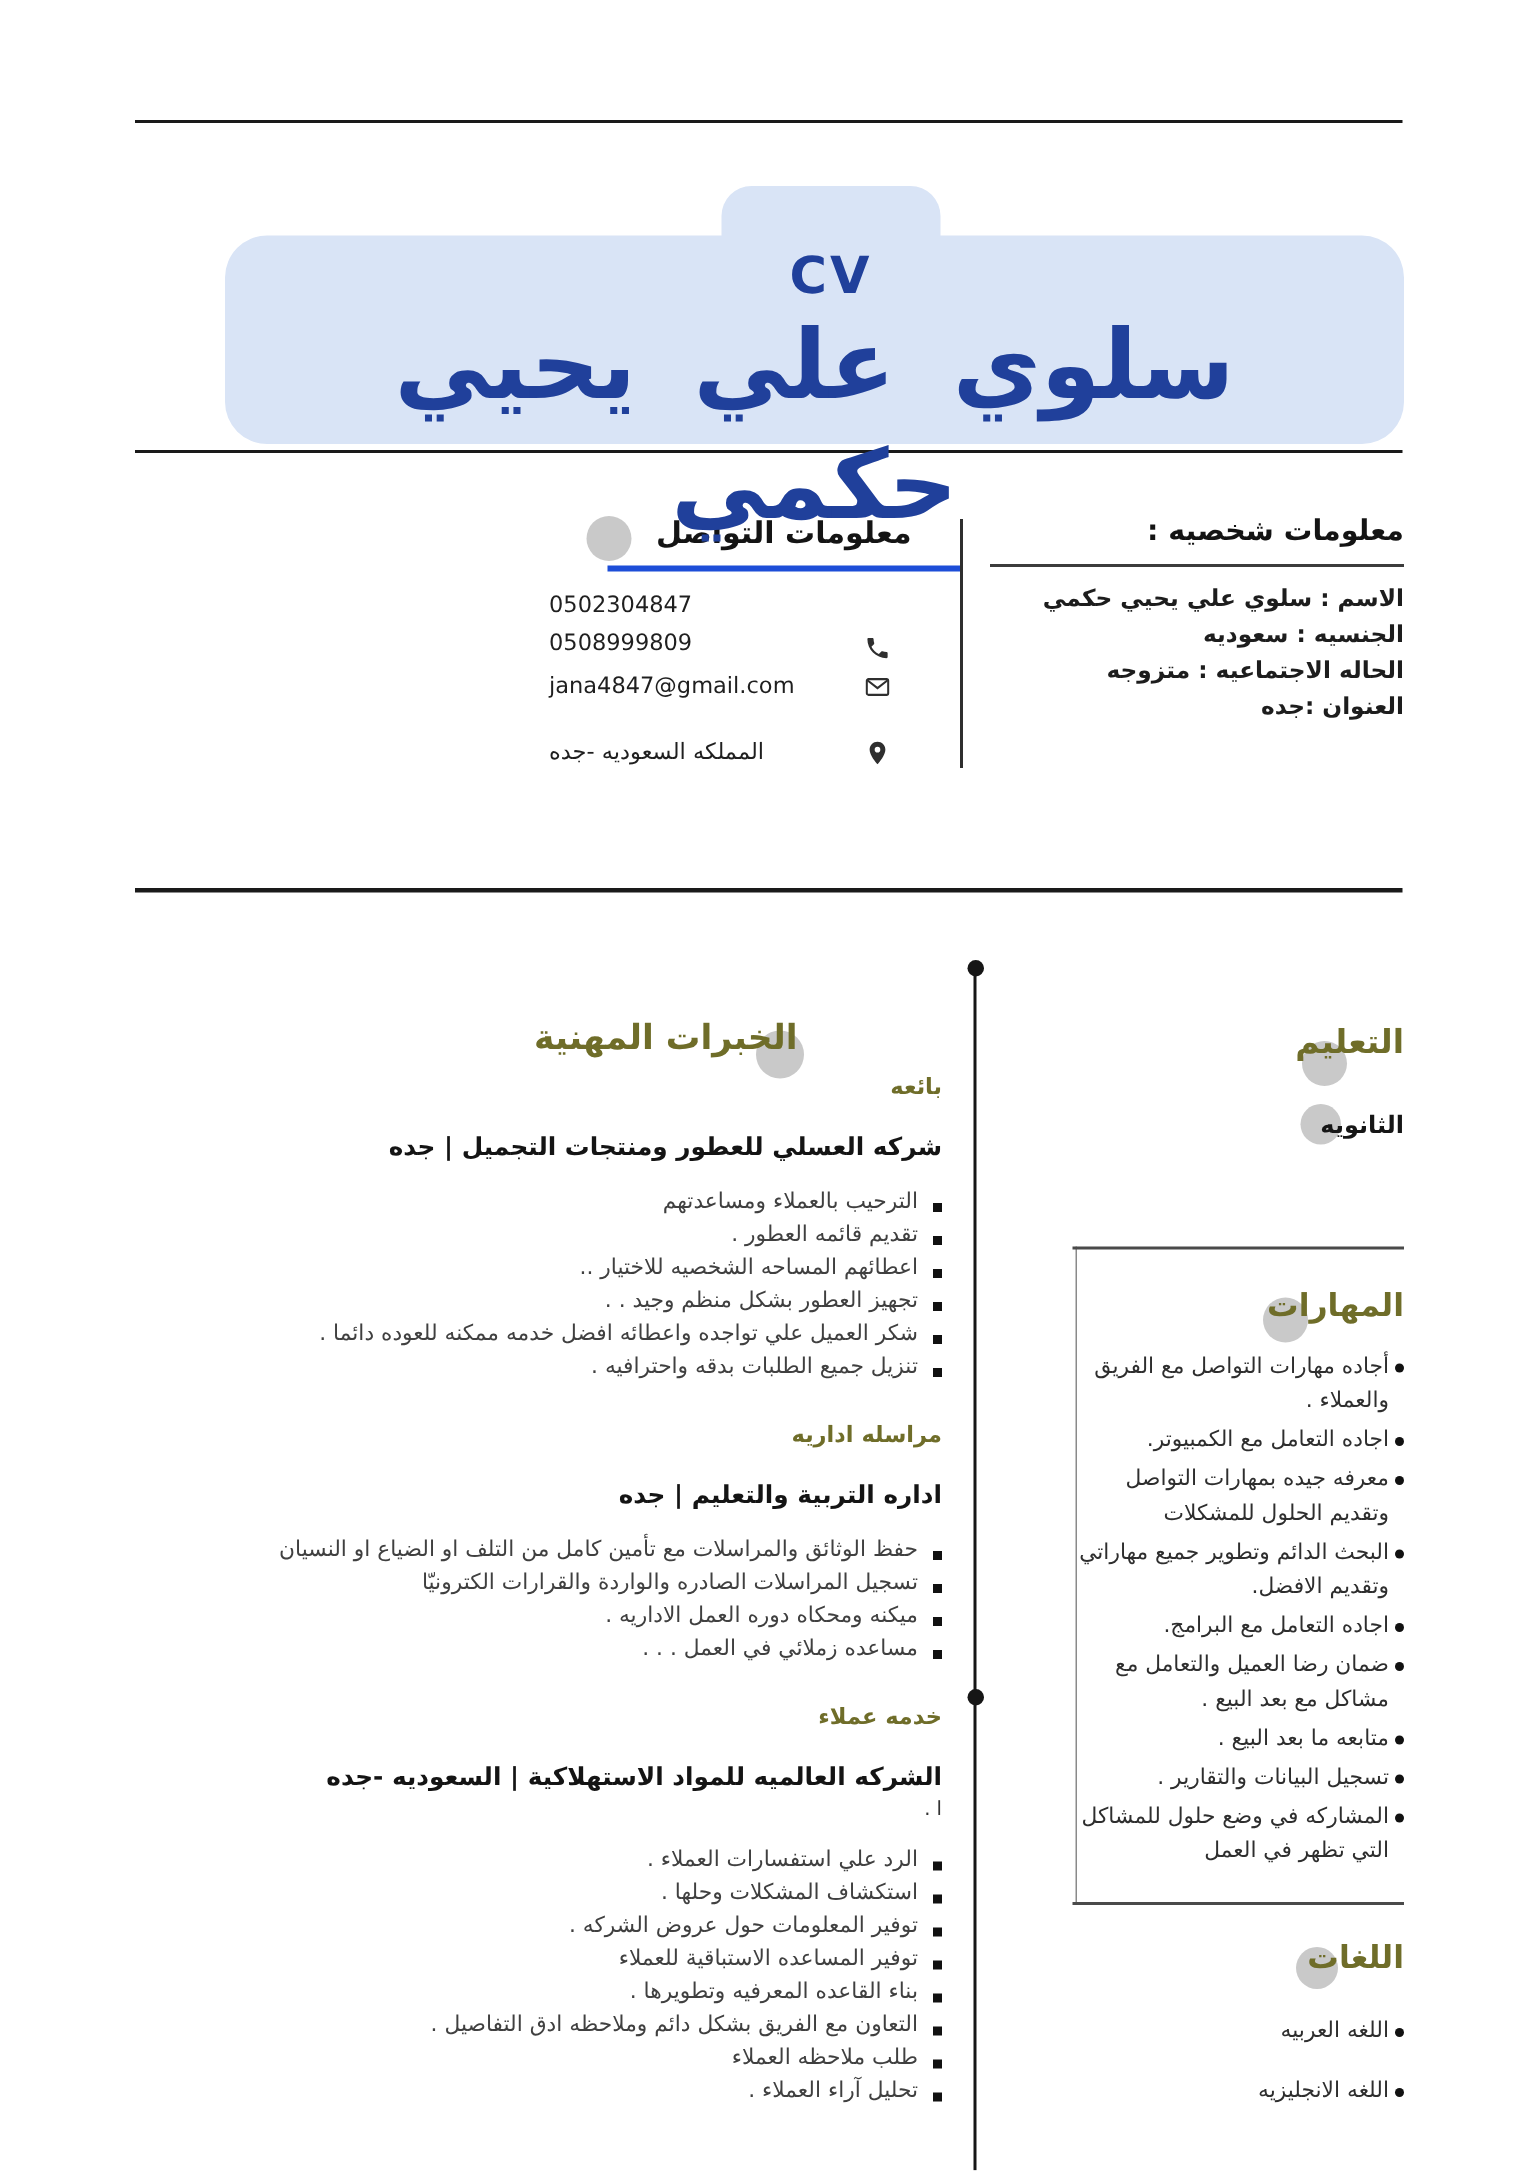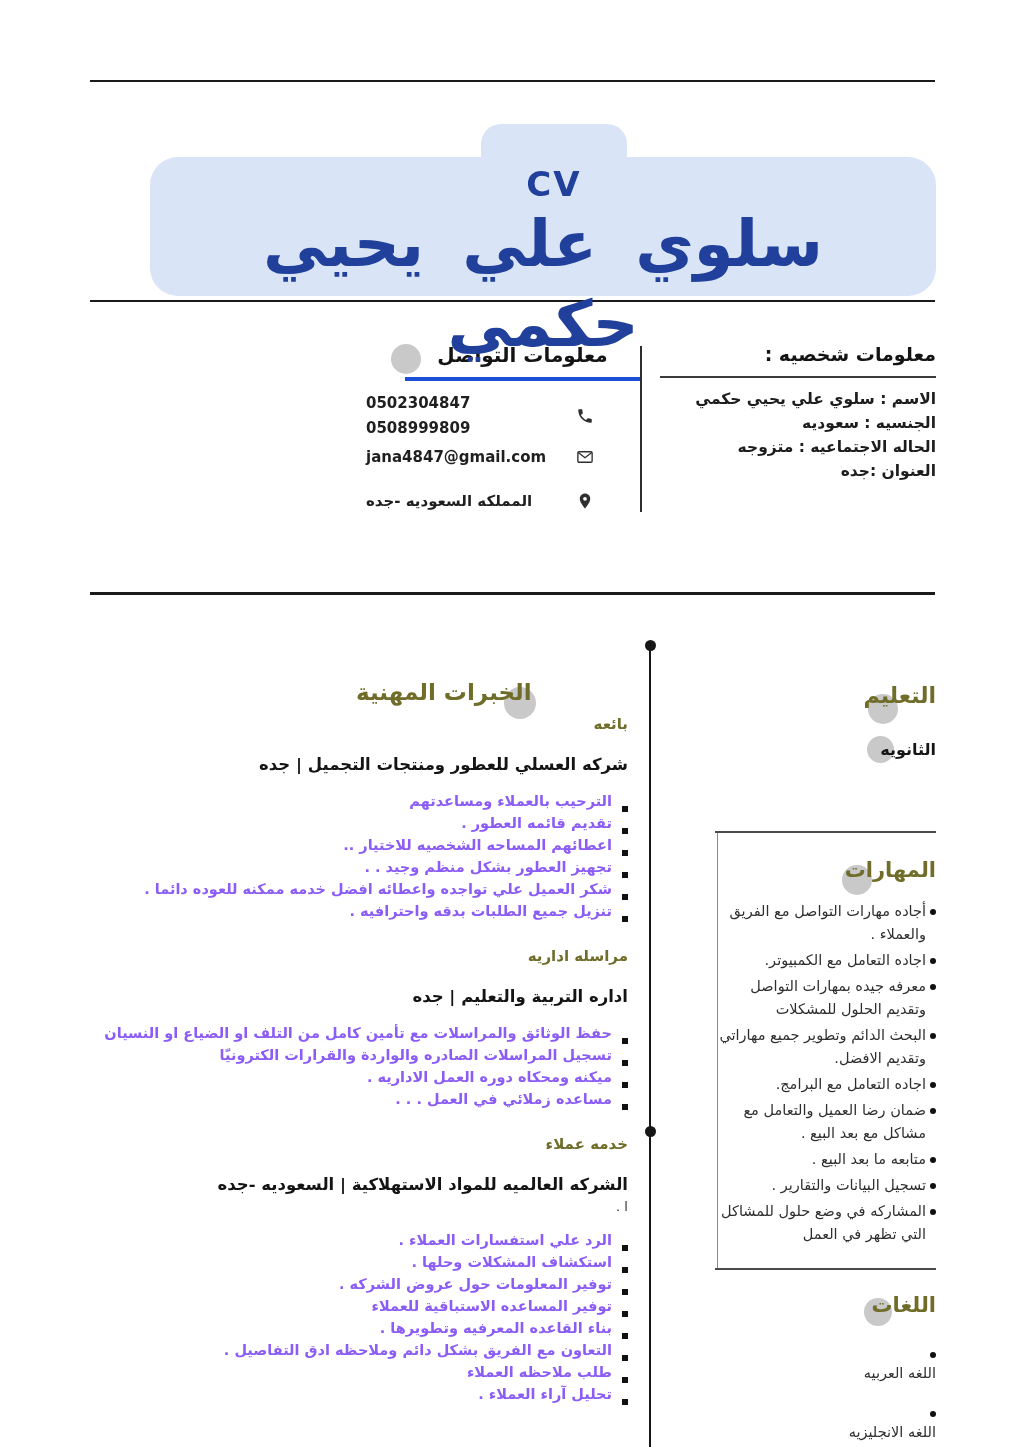--- a/index.html
+++ b/index.html
@@ -26,22 +26,22 @@
 
   
   .circle { position:absolute; border-radius:50%; background:var(--circle-gray,#c9c9c9); z-index:0; }
   .txt { position:relative; z-index:1; }
 
   
   .contact-block { position:absolute; left:350px; top:342px; width:290px; direction:rtl; }
   .c-title { position:relative; margin-left:55px; text-align:center; font-size:20px; font-weight:bold;
     color:#141414; padding-bottom:9px; border-bottom:4px solid #1d4ed8; line-height:26px; }
   .c-title .circle { left:-14px; top:2px; width:30px; height:30px; }
-  .c-row { display:flex; justify-content:space-between; align-items:center;
-    padding:0 46px 0 16px; margin-top:6px;font-weight:bold; }
+  .c-row { display:flex; justify-content:space-between; align-items:flex-end;
+    padding:0 46px 0 16px; margin-top:6px; }
   .phones-row { margin-top:10px; }
   .loc-row { margin-top:24px; }
   .c-row .icon { width:18px; height:18px; flex:none; display:inline-block; }
   .nums { direction:ltr; text-align:left; font-size:15px; color:#1f1f1f; line-height:25px; }
   .val { font-size:15px; color:#1f1f1f; line-height:20px; }
   .ltr { direction:ltr; }
   .contact-vline { position:absolute; left:640px; top:346px; width:2px; height:166px; background:#2e2e2e; }
 
   
   .personal-block { position:absolute; left:660px; top:342px; width:276px; direction:rtl; text-align:right; }
@@ -60,21 +60,21 @@
   .exp-header { position:absolute; left:356px; top:678px; direction:rtl; font-size:23px; font-weight:bold;
     color:var(--heading-olive,#6f6d29); line-height:28px; }
   .exp-header .circle { right:-4px; top:9px; width:32px; height:32px; }
   .exp-body { position:absolute; left:90px; top:706px; width:538px; direction:rtl; text-align:right; }
   .role { margin-top:24px; font-size:15px; font-weight:bold; color:var(--heading-olive,#6f6d29); line-height:20px; }
   .role.first { margin-top:8px; }
   .company { margin-top:20px; font-size:16.5px; font-weight:bold; color:#141414; line-height:22px; }
   .note { margin-top:2px; font-size:13px; color:#333; line-height:17px; }
   ul { list-style:none; }
   .blist { margin-top:14px; }
-  .blist li { display:flex; gap:10px; align-items:flex-end; font-size:14.5px; color:#8b5cf6; line-height:22px;font-weight:bold; }
+  .blist li { display:flex; gap:10px; align-items:center; font-size:14.5px; color:#404040; line-height:22px; }
   .dot { flex:none; width:6px; height:6px; margin-top:8px; background:#111; }
   .dot.rd { border-radius:50%; }
 
   
   .side-col { position:absolute; left:715px; top:682px; width:221px; direction:rtl; text-align:right; }
   .side-header { position:relative; font-size:21px; font-weight:bold;
     color:var(--heading-olive,#6f6d29); line-height:27px; }
   .edu-header { font-size:22px; }
   .edu-header .circle { right:38px; top:12px; width:30px; height:30px; }
   .edu-item { position:relative; margin-top:30px; font-size:16px; font-weight:bold; color:#161616; line-height:22px; }
@@ -83,21 +83,21 @@
   .skills-header { margin-top:24px; }
   .skills-header .circle { right:64px; top:8px; width:30px; height:30px; }
   .slist { margin-top:16px; }
   .slist li { display:flex; gap:4px; align-items:flex-start; font-size:14.5px; color:#2e2e2e;
     line-height:23px; margin-bottom:3px; }
   .slist .dot { margin-top:9px; }
   .side-rule2 { margin-top:22px; border-top:2px solid #4a4a4a; }
   .lang-header { margin-top:22px; }
   .lang-header .circle { right:44px; top:6px; width:28px; height:28px; }
   .langlist { margin-top:24px; }
-  .langlist li { margin-bottom:17px;flex-direction:column; }
+  .langlist li { margin-bottom:17px; }
   .side-vline { position:absolute; left:717px; top:831px; width:1px; height:437px; background:#8a8a8a; }
 </style>
 </head>
 <body>
 
 <div class="page">
 
   <div class="rule top-rule"></div>
 
   <div class="banner-tab"></div>

